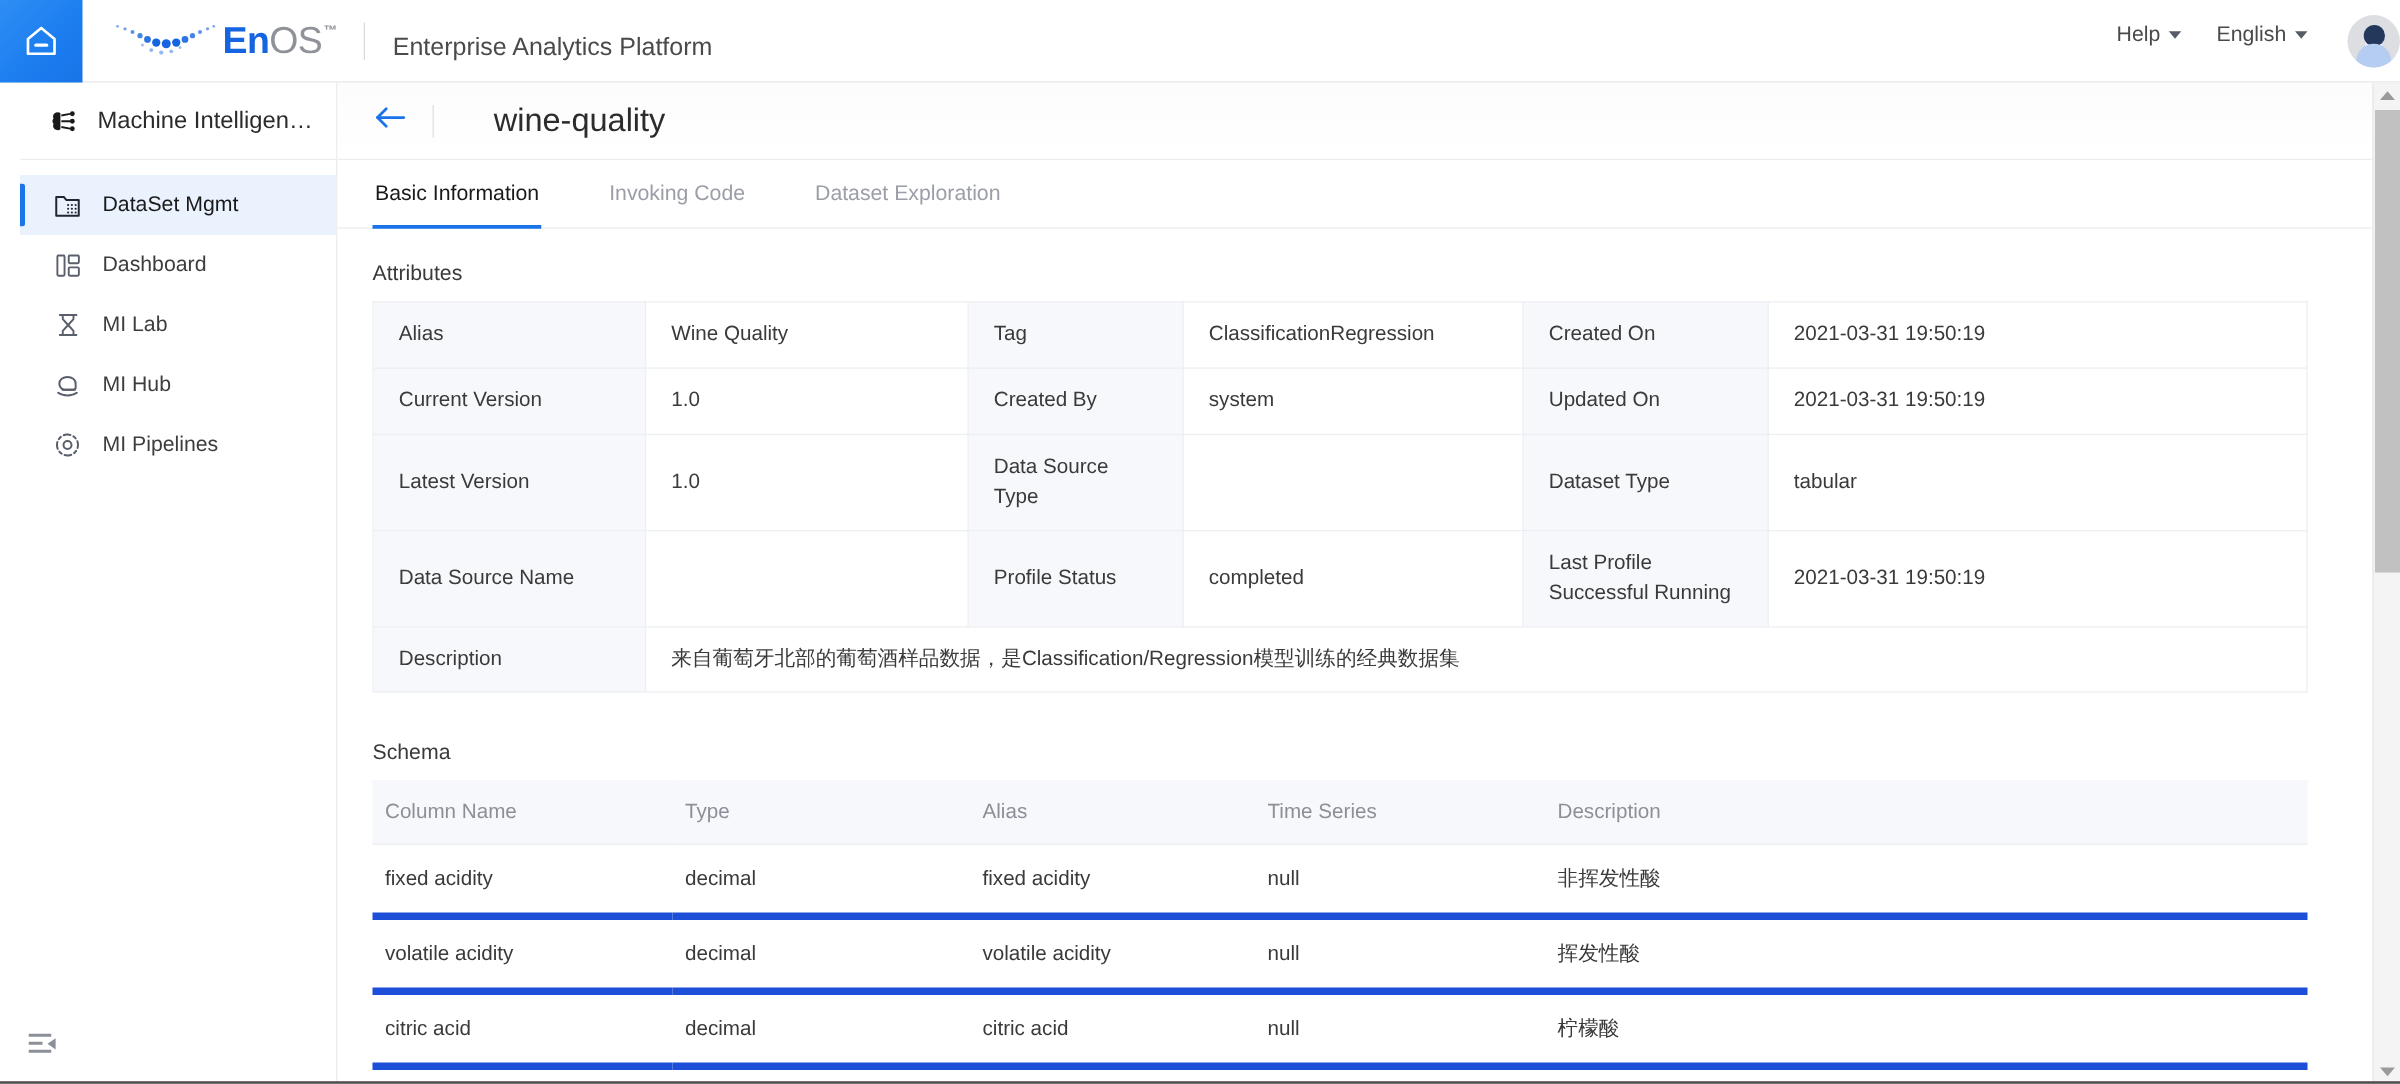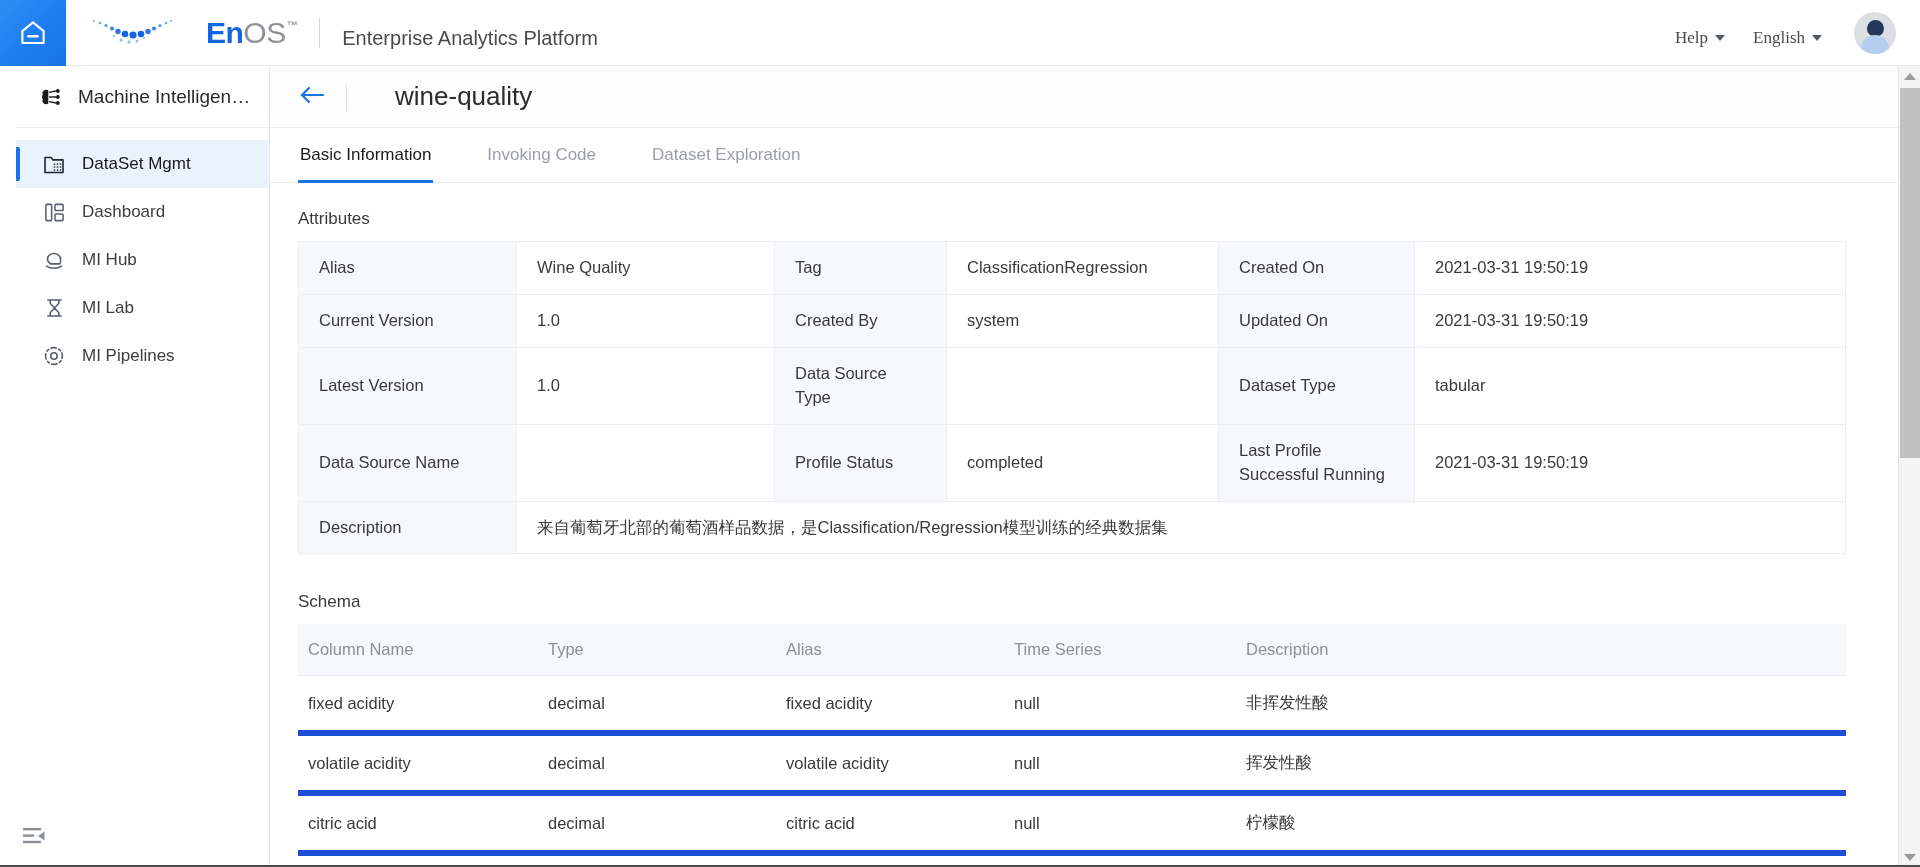--- a/index.html
+++ b/index.html
@@ -27,21 +27,21 @@
     flex: 0 0 66px;
     cursor: pointer;
   }
   .home-tile svg { display: block; }
 
   .brand-wrap {
     display: flex; align-items: center;
     margin-left: 22px;
     height: 66px;
   }
-  .enos-logo { display: flex; align-items: center; gap: 28px; }
+  .enos-logo { display: flex; align-items: center; }
   .enos-swoosh { display:block; }
   .enos-word {
     margin-left: 4px;
     font-size: 30px;
     font-weight: 700;
     letter-spacing: -0.5px;
     line-height: 1;
     display: flex; align-items: flex-start;
   }
   .enos-en { color: #1565e0; }
@@ -52,22 +52,22 @@
     width: 1px; height: 30px; background: #d9d9d9;
     margin: 0 22px;
   }
   .platform-title {
     font-size: 20px; color: #4a4a4a; font-weight: 400;
     white-space: nowrap;
     margin-top: 11px;
   }
 
   .topbar-right {
-    margin-left: auto; display: flex; align-items: flex-end;
-    padding-right: 24px; gap: 0; font-family: Liberation Serif, serif;
+    margin-left: auto; display: flex; align-items: flex-start;
+    gap: 0;
   }
   .top-menu {
     font-size: 17px; color: #4a4a4a;
     display: flex; align-items: center; gap: 7px;
     padding: 6px 14px; cursor: pointer; white-space: nowrap;
   }
   .caret-down {
     width: 0; height: 0;
     border-left: 5px solid transparent;
     border-right: 5px solid transparent;
@@ -362,39 +362,39 @@
           <rect x="2" y="2.5" width="6" height="17" rx="1"></rect>
           <rect x="11.5" y="2.5" width="8.5" height="6.5" rx="1"></rect>
           <rect x="11.5" y="12.5" width="8.5" height="7" rx="1"></rect>
         </svg>
       </span>
       <span>Dashboard</span>
     </div>
 
     <div class="nav-item">
       <span class="nav-icon">
-        <svg width="22" height="21" viewBox="0 0 22 21" fill="none" stroke="#595f6b" stroke-width="1.6">
-          <path d="M11 3.5c-3.6 0-6.5 2.4-6.5 5.4 0 2.1 1.4 3.9 3.5 4.8H16c2.1-.9 1.5-.8 1.5-4.8 0-3-2.9-5.4-6.5-5.4z"></path>
-          <path d="M3.5 16.2c2 1.4 4.6 2.1 7.5 2.1 2.9 0 5.5-.7 7.5-2.1" stroke-linecap="round"></path>
-          <line x1="7" y1="13.7" x2="17" y2="13.7" stroke-linecap="round"></line>
-        </svg>
-      </span>
-      <span>MI Hub</span>
-    </div>
-
-    <div class="nav-item">
-      <span class="nav-icon">
         <svg width="21" height="22" viewBox="0 0 22 22" fill="none" stroke="#595f6b" stroke-width="1.6">
           <line x1="4" y1="2.6" x2="18" y2="2.6" stroke-linecap="round"></line>
           <line x1="4" y1="19.4" x2="18" y2="19.4" stroke-linecap="round"></line>
           <path d="M6.5 2.6 L6.5 6 L11 11 L15.5 6 L15.5 2.6" stroke-linejoin="round"></path>
           <path d="M6.5 19.4 L6.5 16 L11 11 L15.5 16 L15.5 19.4" stroke-linejoin="round"></path>
         </svg>
       </span>
       <span>MI Lab</span>
+    </div>
+
+    <div class="nav-item">
+      <span class="nav-icon">
+        <svg width="22" height="21" viewBox="0 0 22 21" fill="none" stroke="#595f6b" stroke-width="1.6">
+          <path d="M11 3.5c-3.6 0-6.5 2.4-6.5 5.4 0 2.1 1.4 3.9 3.5 4.8H16c2.1-.9 1.5-.8 1.5-4.8 0-3-2.9-5.4-6.5-5.4z"></path>
+          <path d="M3.5 16.2c2 1.4 4.6 2.1 7.5 2.1 2.9 0 5.5-.7 7.5-2.1" stroke-linecap="round"></path>
+          <line x1="7" y1="13.7" x2="17" y2="13.7" stroke-linecap="round"></line>
+        </svg>
+      </span>
+      <span>MI Hub</span>
     </div>
 
     <div class="nav-item">
       <span class="nav-icon">
         <svg width="22" height="22" viewBox="0 0 22 22" fill="none" stroke="#595f6b" stroke-width="1.6">
           <circle cx="11" cy="11" r="3.2"></circle>
           <path d="M11 2.6 A8.4 8.4 0 0 1 19.4 11" stroke-dasharray="2.4 2.6" stroke-linecap="round"></path>
           <path d="M19.4 11 A8.4 8.4 0 0 1 11 19.4" stroke-dasharray="2.4 2.6" stroke-linecap="round"></path>
           <path d="M11 19.4 A8.4 8.4 0 0 1 2.6 11" stroke-dasharray="2.4 2.6" stroke-linecap="round"></path>
           <path d="M2.6 11 A8.4 8.4 0 0 1 11 2.6" stroke-dasharray="2.4 2.6" stroke-linecap="round"></path>

